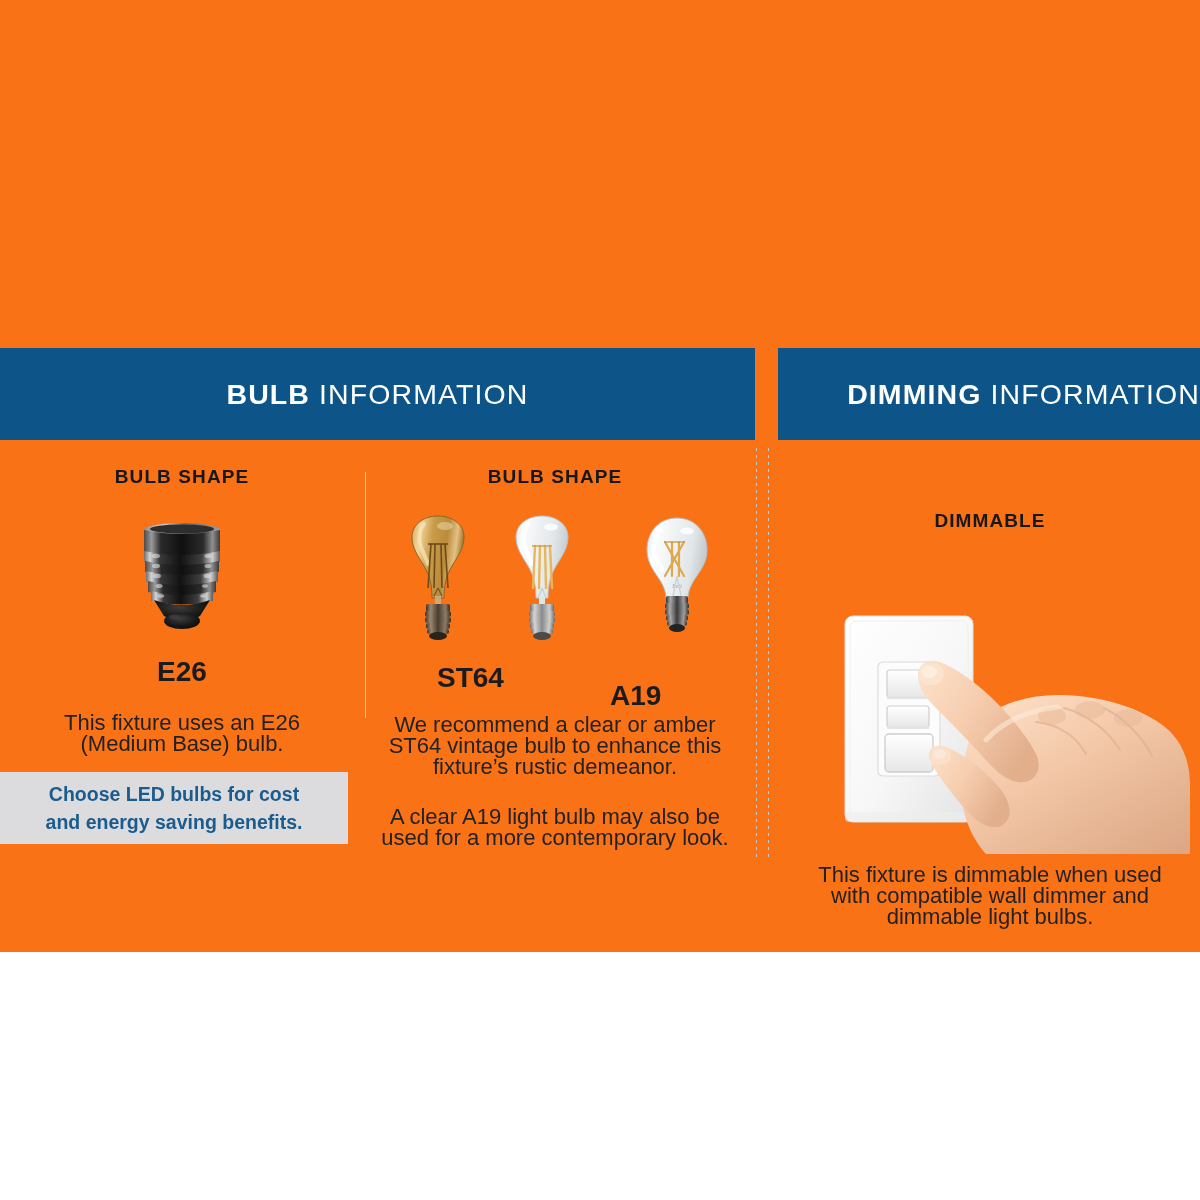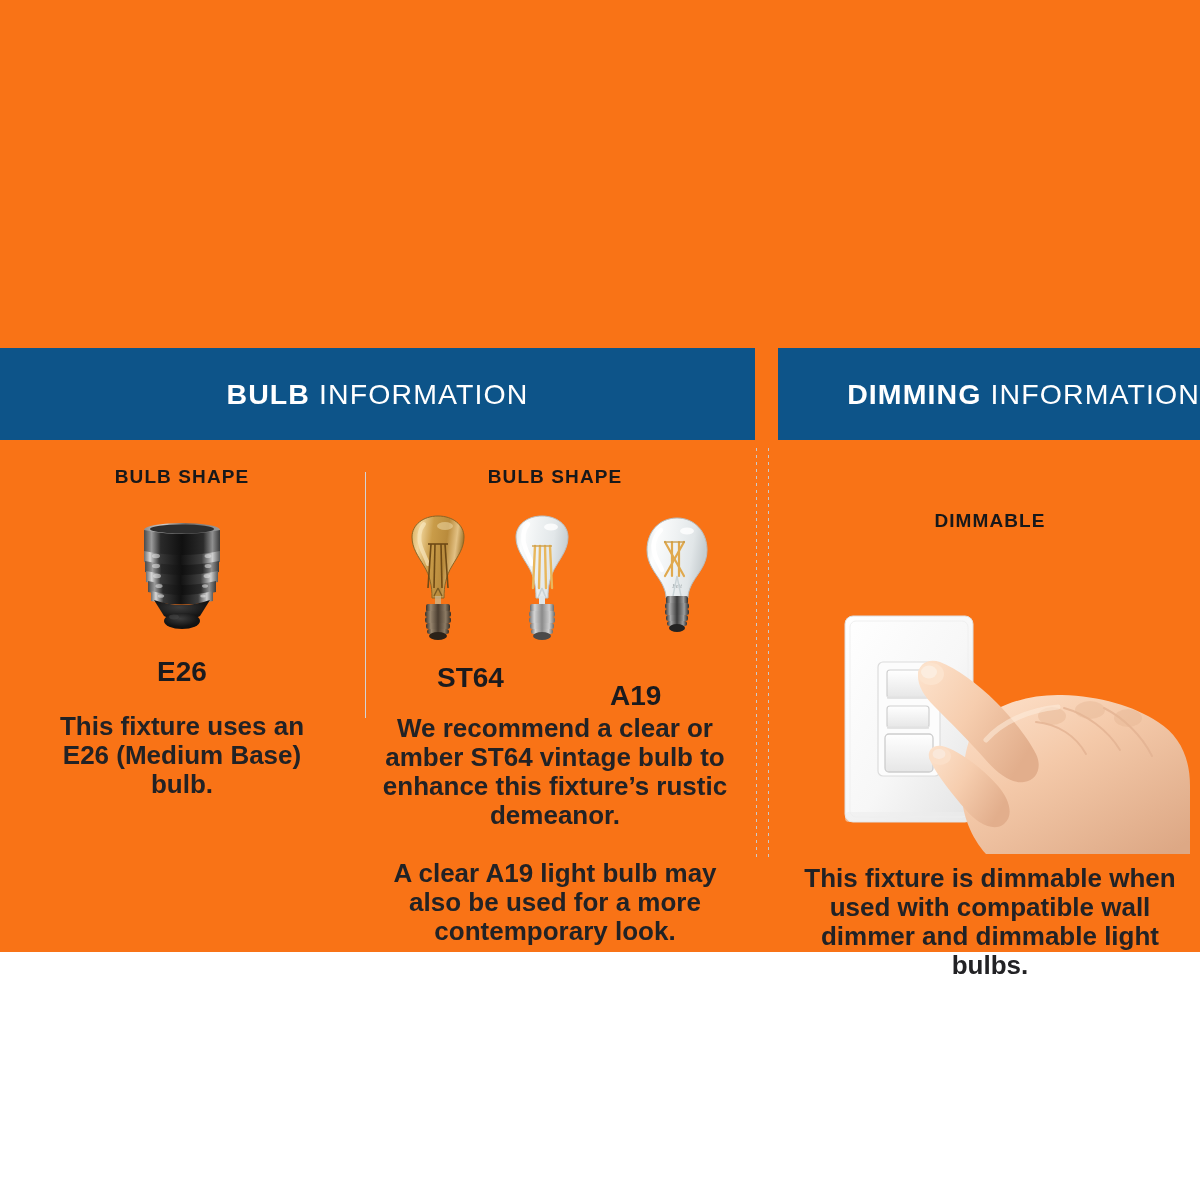--- a/index.html
+++ b/index.html
@@ -56,24 +56,24 @@
   #col-dim   { left: 790px; top: 466px; width: 400px; margin-top: 44px; }
 
   .col-head {
     font-size: 19px;
     font-weight: 700;
     letter-spacing: 1.1px;
     color: #18181a;
   }
 
   .body-txt {
-    font-size: 26px;
-    line-height: 29px;
+    font-size: 22px;
+    line-height: 21px;
     color: #222225;
-    font-weight: 700;
+    font-weight: 400;
   }
   .body-txt + .body-txt { margin-top: 29px; }
 
   .bulb-name {
     font-size: 28px;
     color: #1b1b1e;
     font-weight: 700;
   }
 
   
@@ -214,20 +214,24 @@
         <ellipse cx="56" cy="103" rx="18" ry="8" fill="url(#gTip)"></ellipse>
         <ellipse cx="48" cy="99" rx="5" ry="2.4" fill="#4a4a4a" opacity="0.5"></ellipse>
       </svg>
     </div>
 
     <div class="bulb-name" style="margin-top:22px">E26</div>
 
     <div class="body-txt" style="margin-top:24px; padding:0 28px;">This fixture uses an E26 (Medium Base) bulb.</div>
   </div>
 
+  <div id="led-callout">
+    <span>Choose LED bulbs for cost</span>
+    <span>and energy saving benefits.</span>
+  </div>
 
   <div class="col" id="col-shape">
     <div class="col-head">BULB SHAPE</div>
 
     <div id="bulbs-row">
 
       <div class="slot" id="slot-st64a">
         <svg viewBox="0 0 96 136" width="96" height="136" xmlns="http://www.w3.org/2000/svg">
           <defs>
             <linearGradient id="amberGlass" x1="0" y1="0" x2="1" y2="0.2">

